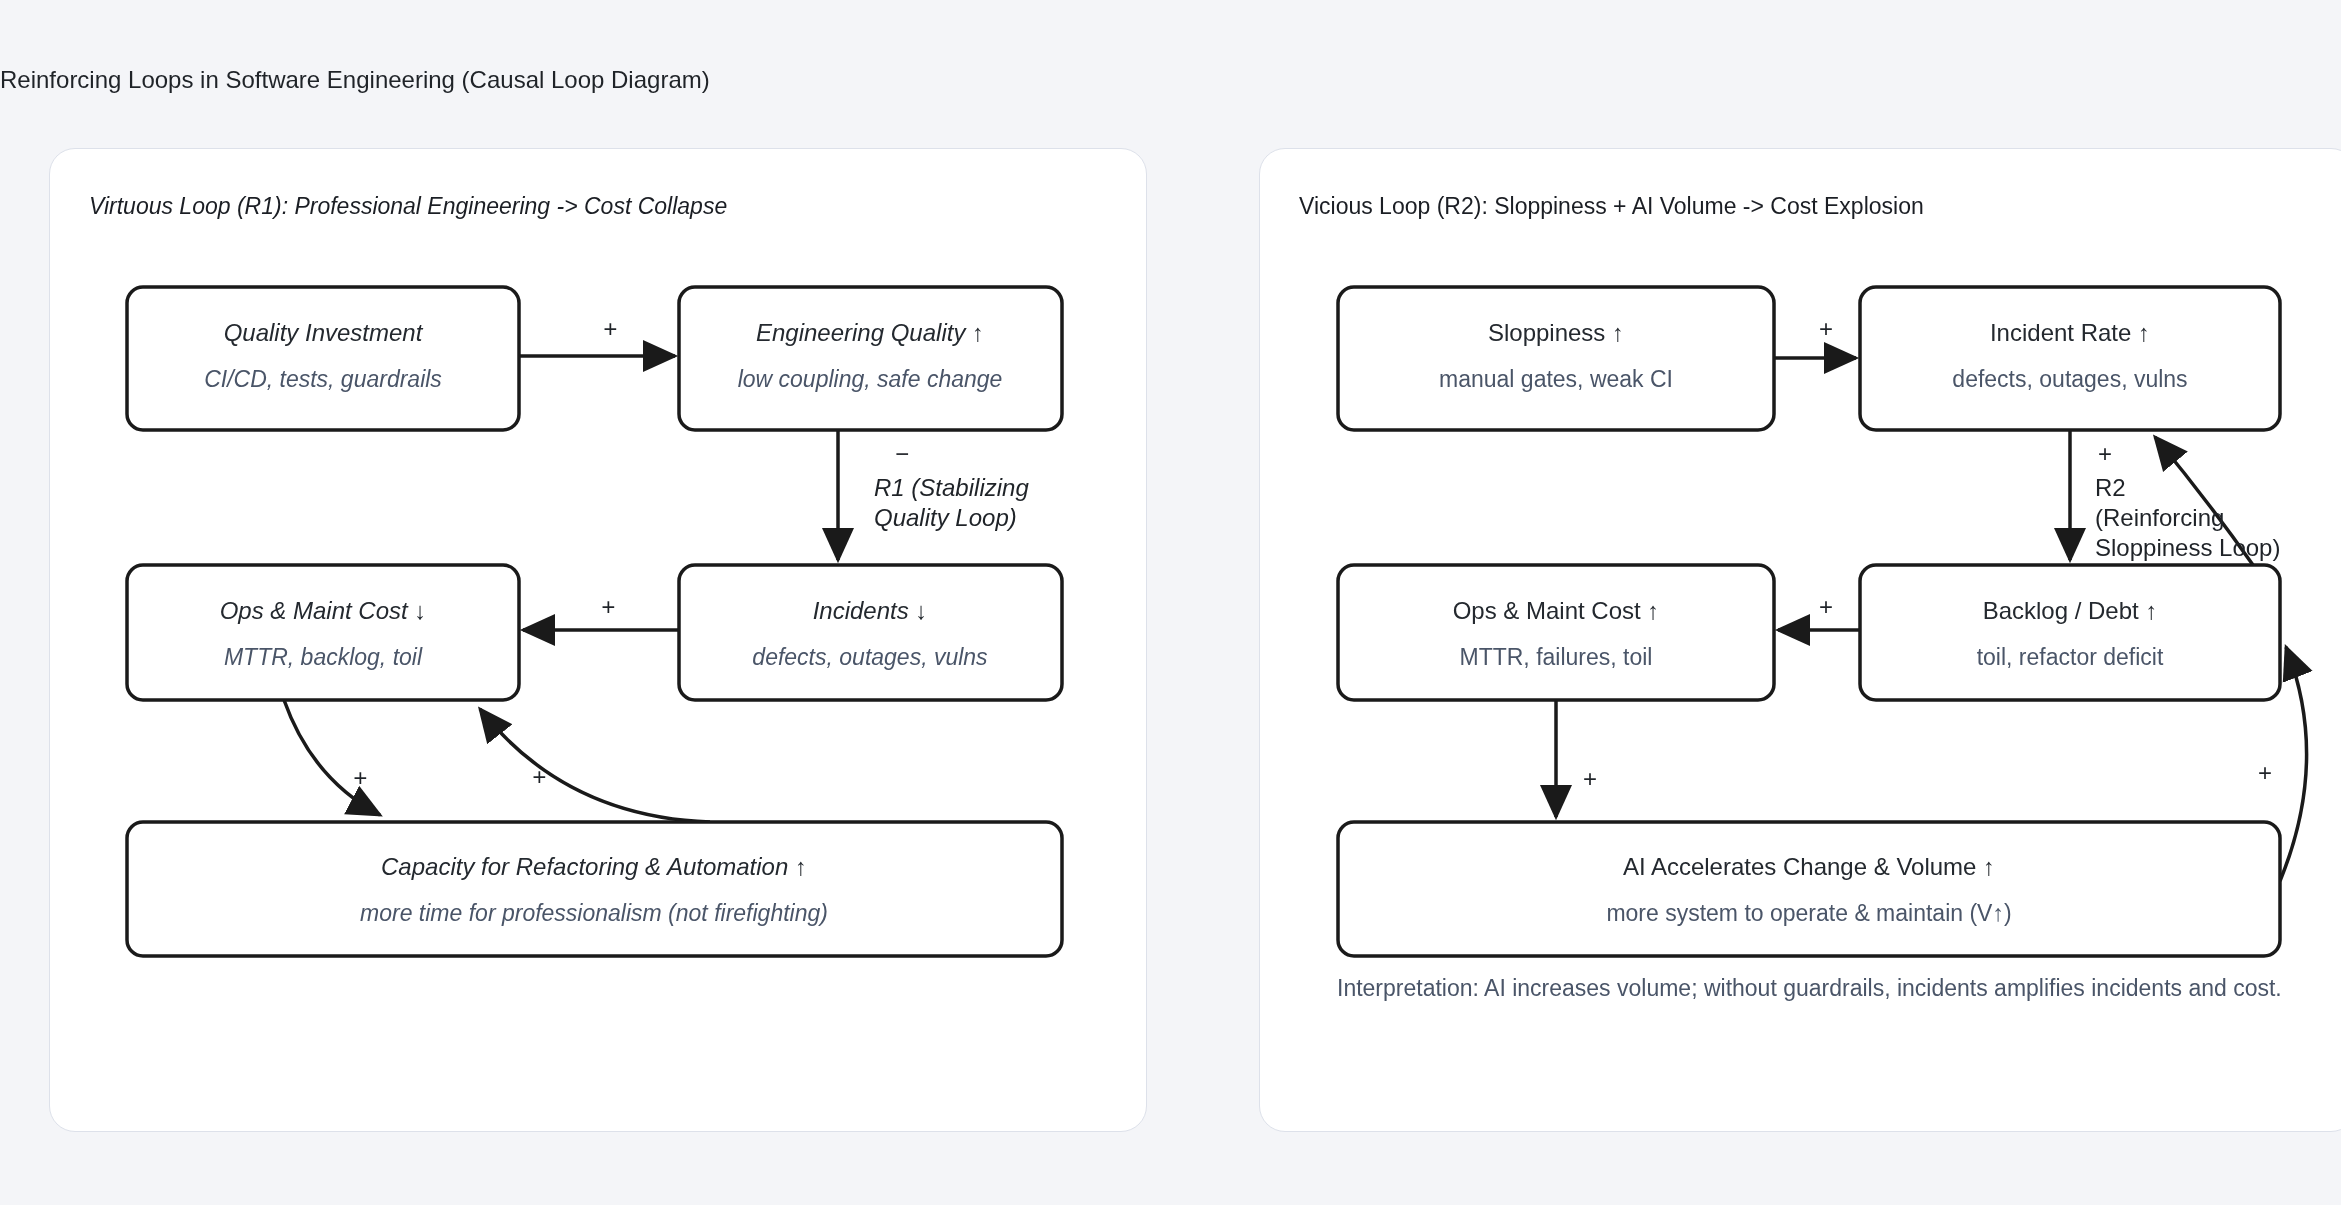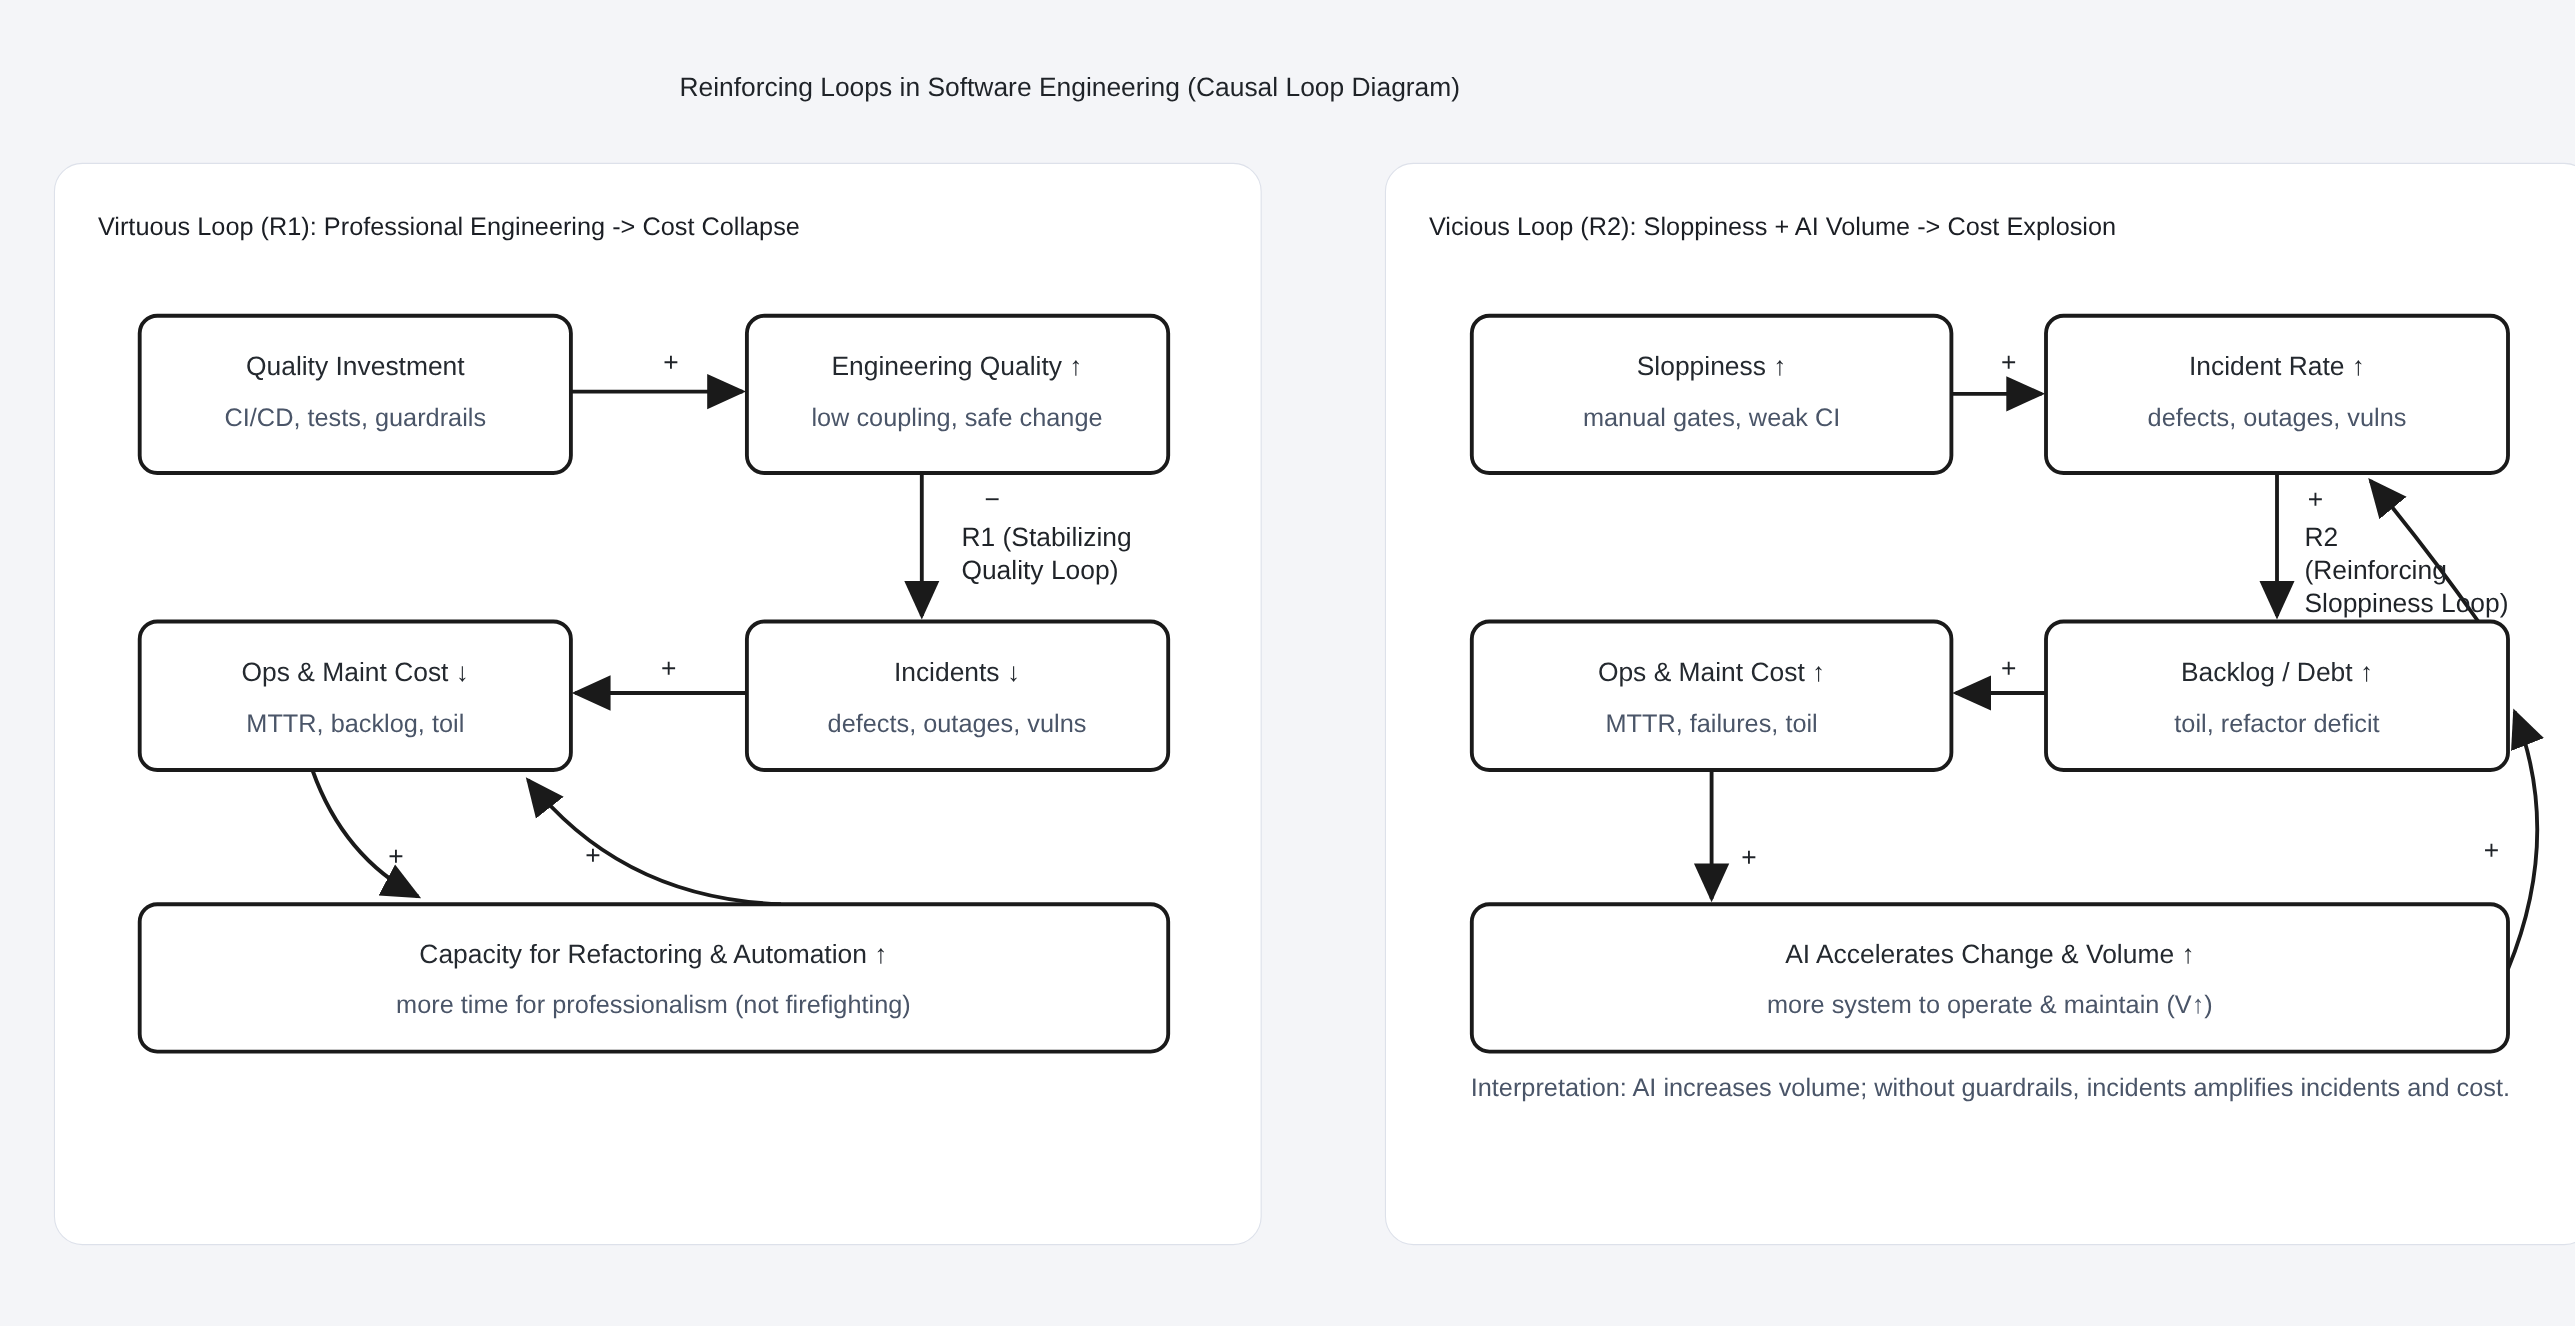--- a/index.html
+++ b/index.html
@@ -5,31 +5,30 @@
   html,body{margin:0;padding:0;}
   body{
     width:2341px;height:1205px;
     background:#f4f5f8;
     font-family:"Liberation Sans",sans-serif;
     position:relative;
     overflow:hidden;
   }
   .page-title{
     position:absolute;left:0;top:66px;width:1945px;
-    text-align:center;
     font-size:24px;color:#1f2328;
   }
   .panel{
     position:absolute;top:148px;width:1098px;height:984px;
     background:#ffffff;
     border:1.5px solid #dde1ea;
     border-radius:26px;
     box-sizing:border-box;
   }
-  .panel-left{left:49px;}
+  .panel-left{left:49px;font-style:italic;}
   .panel-right{left:1259px;}
   .panel-header{
     position:absolute;left:39px;top:44px;
     font-size:23px;color:#1b1e24;
     white-space:nowrap;
   }
   .interpretation{
     position:absolute;left:77px;top:826px;
     font-size:23px;color:#4a5568;
     white-space:nowrap;

